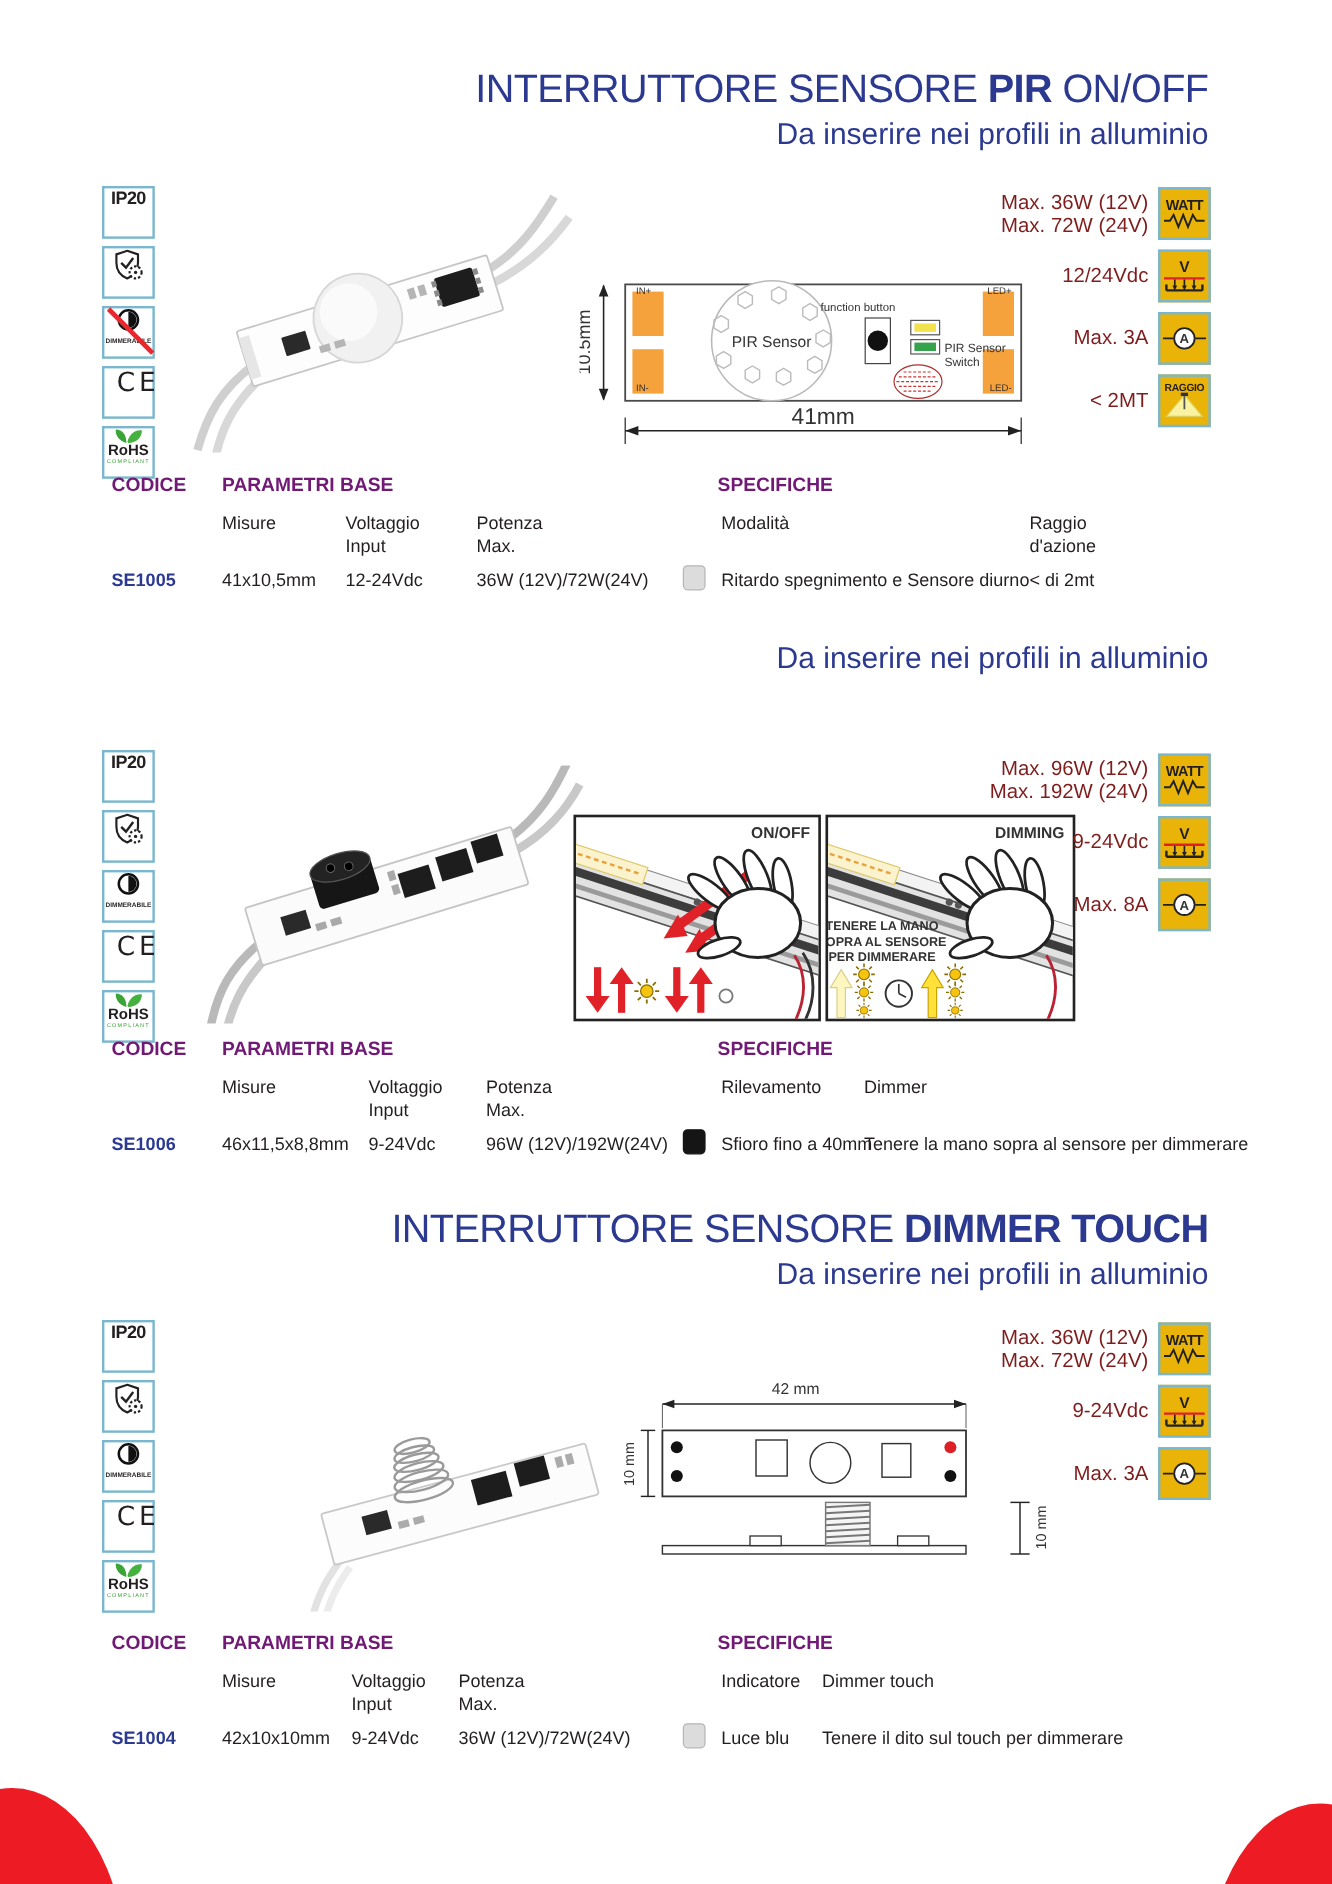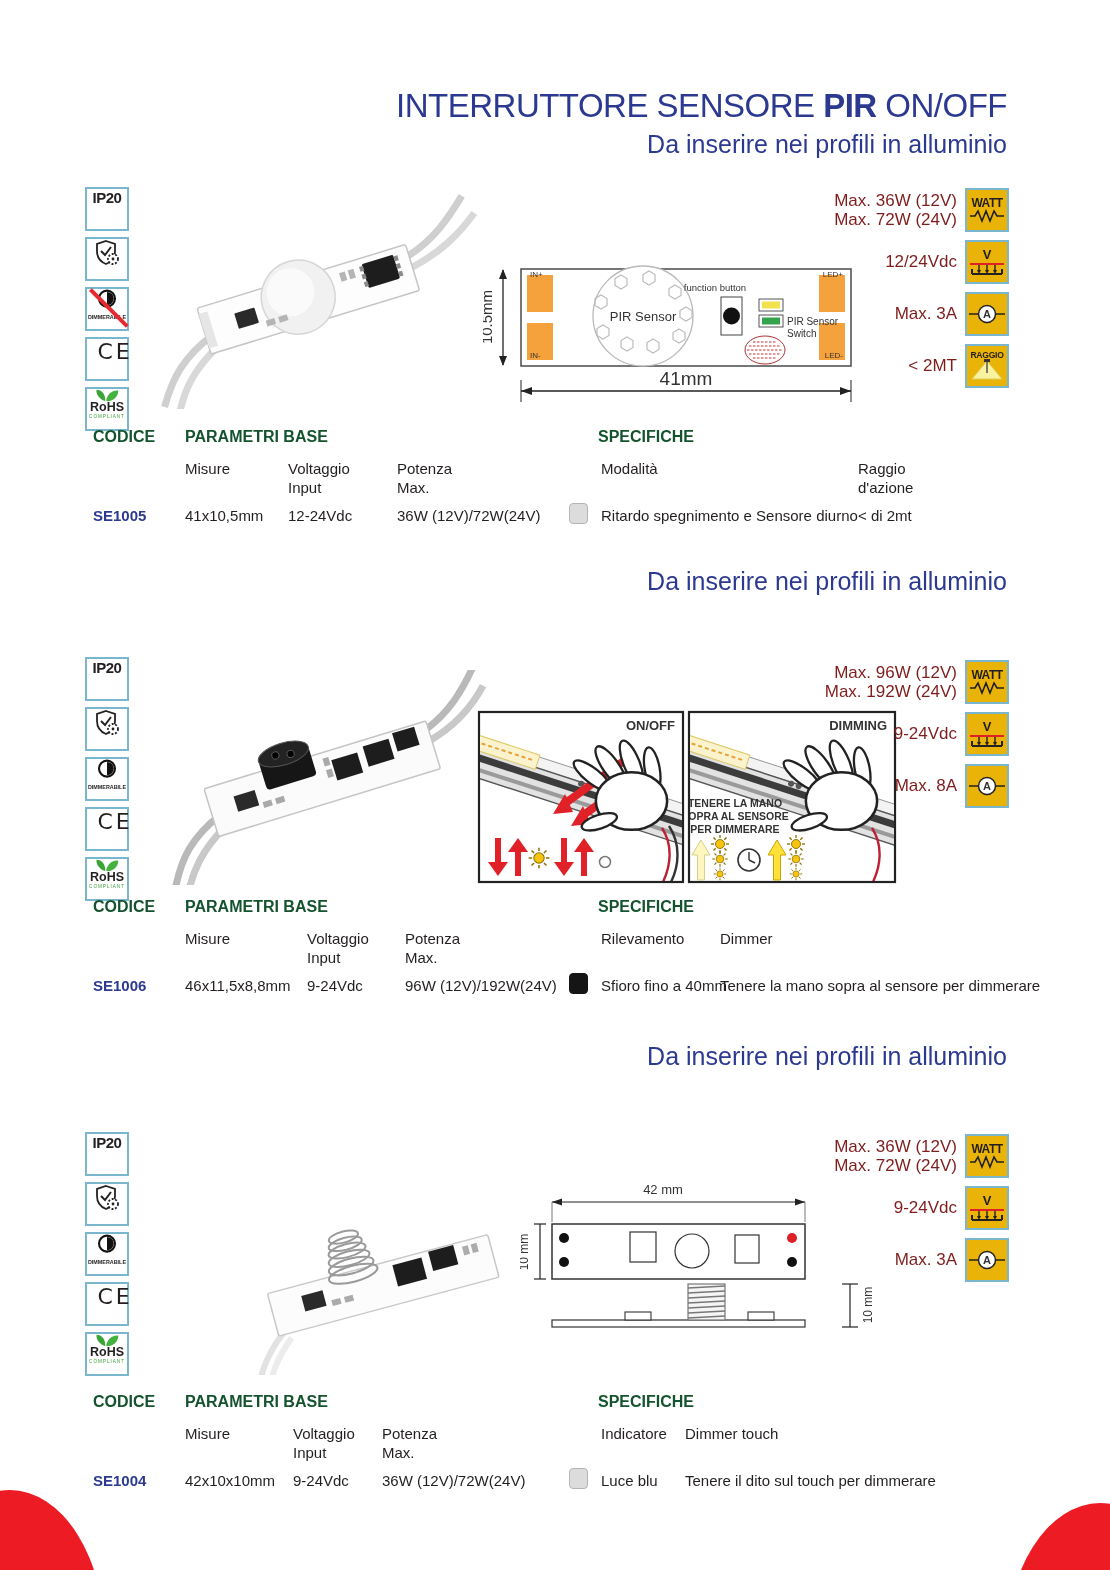--- a/index.html
+++ b/index.html
@@ -1,21 +1,21 @@
 <!DOCTYPE html>
 <html><head>
 <meta charset="utf-8">
 <style>
   html,body{margin:0;padding:0;}
   body{
     width:1110px;height:1570px;position:relative;overflow:hidden;
     background:#ffffff;color:#231f20;
     font-family:"Liberation Sans",sans-serif;
   }
-  .section{position:absolute;left:0;width:1087px;margin-top:32px;}
+  .section{position:absolute;left:0;width:1087px;}
   #s1{top:0;height:515px;}
   #s2{top:515px;height:473px;}
   #s3{top:988px;height:582px;}
 
   .title-block{position:absolute;right:80px;text-align:right;color:#2b3990;}
   .title{font-size:33px;font-weight:400;letter-spacing:-0.5px;white-space:nowrap;}
   .title b{font-weight:700;}
   .subtitle{font-size:25px;margin-top:5px;}
 
   .badges{position:absolute;left:85px;display:flex;flex-direction:column;gap:6px;}
@@ -34,21 +34,21 @@
   .spec-row{display:flex;align-items:center;gap:8px;}
   .spec-text{text-align:right;font-size:17px;line-height:1.13;color:#7f1d1d;}
   .spec-icon{width:40px;height:40px;border:2px solid #7ab7ce;background:#eab308;
     display:flex;flex-direction:column;align-items:center;justify-content:center;}
   .watt-label{font-weight:bold;font-size:12px;letter-spacing:-0.5px;line-height:1;}
   .v-label{font-weight:bold;font-size:13px;line-height:1;}
   .raggio-label{font-weight:bold;font-size:8.6px;line-height:1;letter-spacing:-0.3px;}
 
   .table{position:absolute;left:83px;width:980px;height:112px;}
   .cell{position:absolute;font-size:15px;line-height:1.25;white-space:nowrap;}
-  .th{font-weight:bold;font-size:16px;color:#14532d;}
+  .th{font-weight:bold;font-size:16px;color:#701a75;}
   .hrow{top:0;}
   .subrow{top:33px;}
   .drow{top:80px;}
   .code{font-weight:bold;color:#2b3990;}
   .col-code{left:10px;}
   .col-mis{left:102px;}
   .col-spec{left:515px;}
   .col-sp1{left:518px;}
   .t1 .col-volt{left:205px;} .t1 .col-pot{left:314px;} .t1 .col-sp2{left:775px;}
   .t2 .col-volt{left:224px;} .t2 .col-pot{left:322px;} .t2 .col-sp2{left:637px;}
@@ -506,20 +506,21 @@
     <div class="cell drow col-volt">9-24Vdc</div>
     <div class="cell drow col-pot">96W (12V)/192W(24V)</div>
     <div class="swatch black"></div>
     <div class="cell drow col-sp1">Sfioro fino a 40mm</div>
     <div class="cell drow col-sp2">Tenere la mano sopra al sensore per dimmerare</div>
   </div>
 </div>
 
 <div class="section" id="s3">
   <div class="title-block" style="top:17px">
+    <div class="title"><span>INTERRUTTORE SENSORE </span><b>DIMMER TOUCH</b></div>
     <div class="subtitle">Da inserire nei profili in alluminio</div>
   </div>
 
   <div class="badges" style="top:112px">
     <div class="badge">
         <span class="ip20">IP20</span>
       </div>
     <div class="badge">
       <svg width="28" height="28" viewBox="0 0 28 28">
         <path d="M13,2 L22,5 V12 C22,19 18,23 13,25 C8,23 4,19 4,12 V5 Z" fill="none" stroke="#222" stroke-width="1.8"></path>

